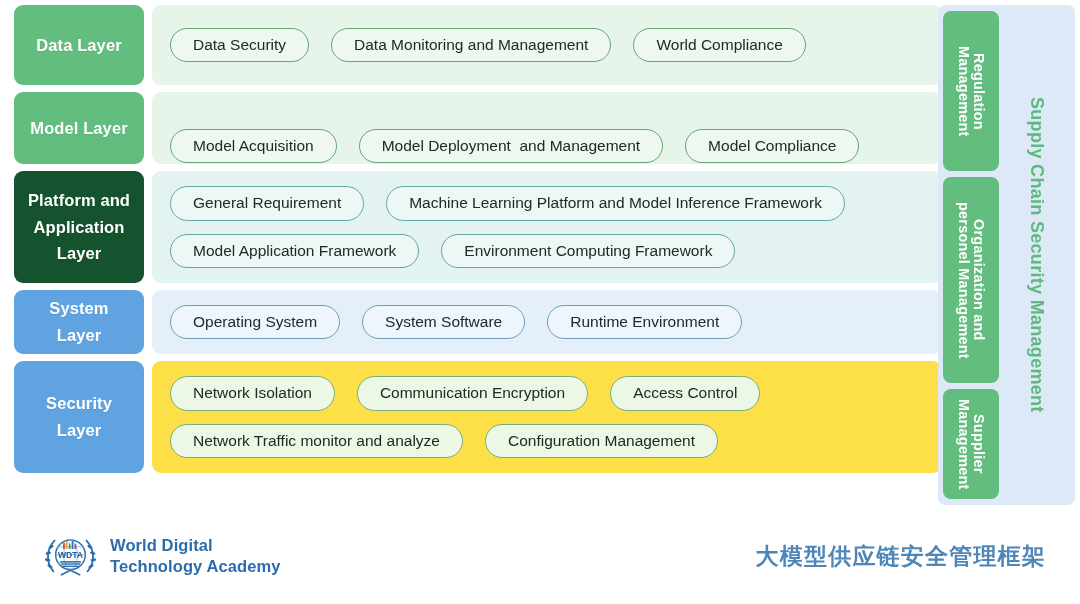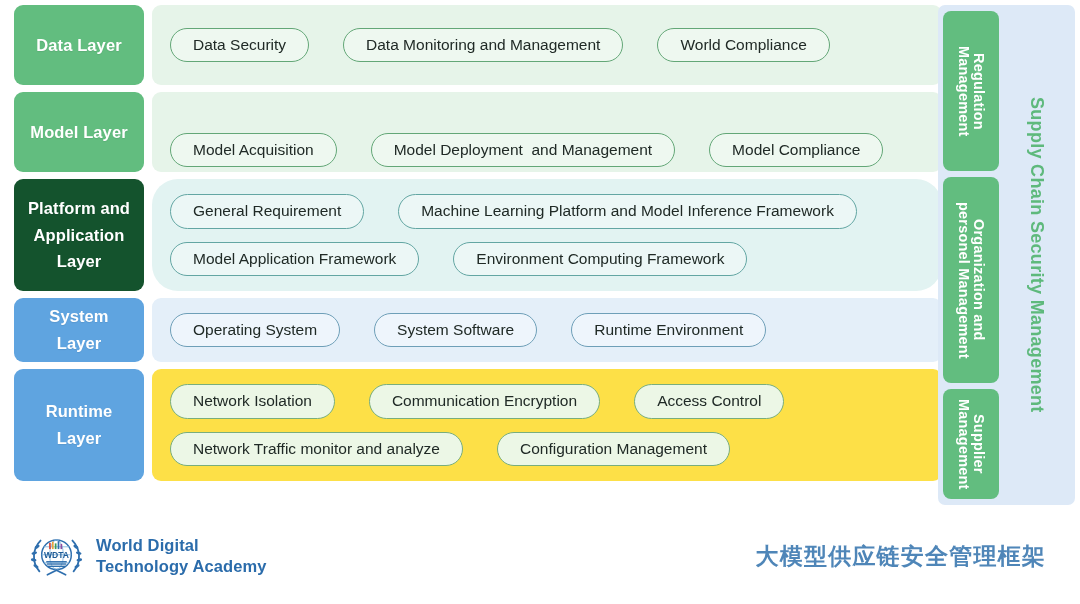--- a/index.html
+++ b/index.html
@@ -57,21 +57,21 @@
 
   .layer-body {
     flex: 1 1 auto;
     border-radius: 9px;
     display: flex;
     flex-wrap: wrap;
     align-content: center;
     justify-content: flex-start;
     align-items: flex-end;
     padding: 0 18px;
-    gap: 13px 34px;
+    gap: 13px 22px;
   }
 
   .pill {
     border-radius: 999px;
     border: 1.3px solid #6aab78;
     padding: 7px 22px 8px;
     font-size: 15.5px;
     color: #202a26;
     white-space: pre;
     line-height: 1.15;
@@ -84,34 +84,34 @@
   
   .row-data   .layer-label { background: #62bd7f; }
   .row-data   .layer-body  { background: #e6f4e9; }
   .row-data   .pill        { background: #eef8f0; border-color: #63a777; }
 
   .row-model  .layer-label { background: #62bd7f; }
   .row-model  .layer-body  { background: #e6f4e9; }
   .row-model  .pill        { background: #eef8f0; border-color: #63a777; margin-top: 36px; }
 
   .row-platform .layer-label { background: #14532d; }
-  .row-platform .layer-body  { background: #e2f3f2; border-radius: 26px; }
+  .row-platform .layer-body  { background: #e2f3f2; }
   .row-platform .pill        { background: #ecf7f6; border-color: #63a6a3; }
 
   .row-system .layer-label { background: #5fa4e0; }
   .row-system .layer-body  { background: #e4eff9; }
   .row-system .pill        { background: #eef5fc; border-color: #6e9fb8; }
 
   .row-network .layer-label { background: #5fa4e0; }
   .row-network .layer-body  { background: #fde047; }
   .row-network .pill        { background: #ecf7e6; border-color: #79ae7c; }
 
   
   .row-data     { height: 80px; }
-  .row-model    { height: 80px; }
+  .row-model    { height: 72px; }
   .row-platform { height: 112px; }
   .row-system   { height: 64px; }
   .row-network  { height: 112px; }
 
   .row-platform .layer-body,
   .row-network  .layer-body { padding: 0 18px; }
 
   
   .side-panel {
     position: absolute;
@@ -181,21 +181,21 @@
   
   .footer {
     position: absolute;
     left: 0;
     top: 508px;
     width: 1080px;
     height: 96px;
     display: flex;
     align-items: center;
     justify-content: space-between;
-    padding: 0 34px 0 28px;
+    padding: 0 34px 0 42px;
   }
 
   .brand { display: flex; align-items: center; gap: 11px; }
 
   .brand-mark { width: 57px; height: 57px; flex: 0 0 57px; }
 
   .brand-text {
     font-size: 16.5px;
     font-weight: bold;
     line-height: 1.28;
@@ -261,21 +261,21 @@
       </div>
       <div class="layer-body">
         <div class="pill">Operating System</div>
         <div class="pill">System Software</div>
         <div class="pill">Runtime Environment</div>
       </div>
     </div>
 
     <div class="layer-row row-network">
       <div class="layer-label">
-        <span>Runtime</span>
+        <span>Security</span>
         <span>Layer</span>
       </div>
       <div class="layer-body">
         <div class="pill">Network Isolation</div>
         <div class="pill">Communication Encryption</div>
         <div class="pill">Access Control</div>
         <div class="pill">Network Traffic monitor and analyze</div>
         <div class="pill">Configuration Management</div>
       </div>
     </div>

